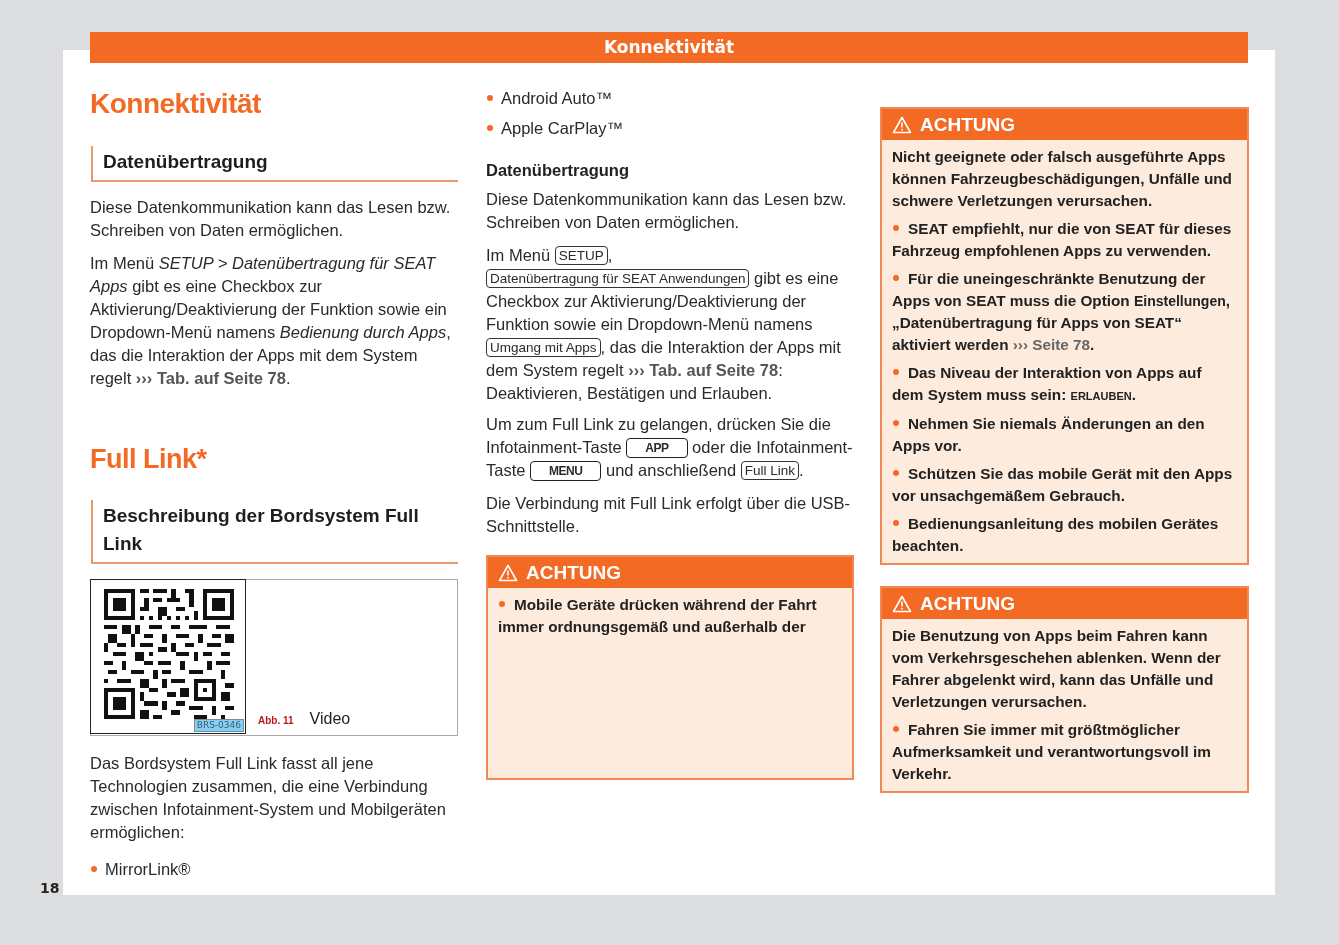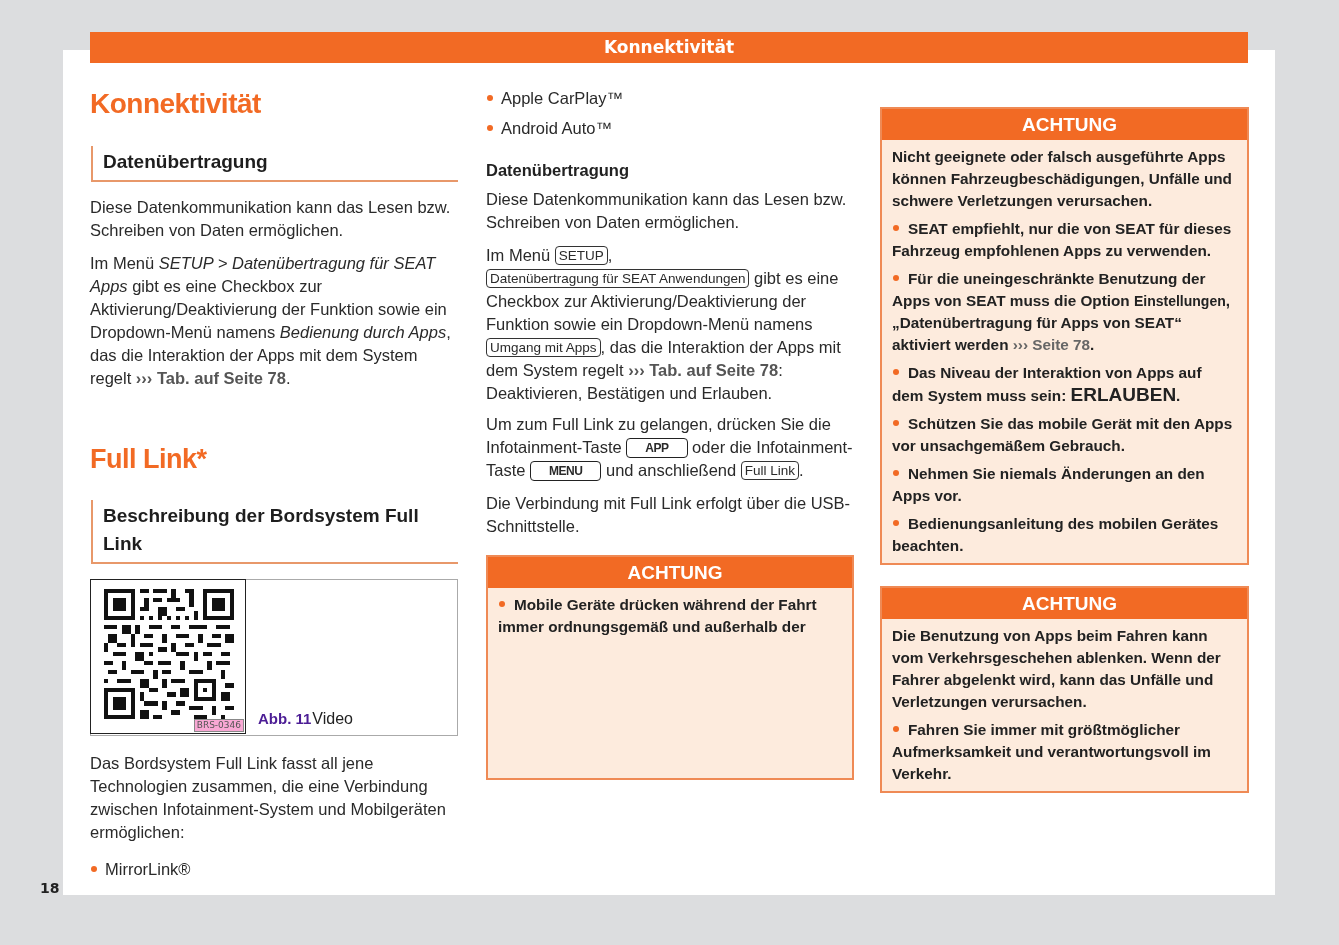--- a/index.html
+++ b/index.html
@@ -63,45 +63,45 @@
   .figure {
     position: absolute; left: 0; width: 368px; height: 157px; border: 1px solid #aaa;
   }
   .qr-box {
     position: absolute; left: 0; top: 0; width: 156px; height: 155px; border-right: 1px solid #444;
     border: 1px solid #222; margin: -1px;
   }
   .qr-code { position: absolute; left: 13px; top: 9px; width: 130px; height: 130px; }
   .qr-tag {
     position: absolute; right: 1px; bottom: 1px; border: 1px solid #888;
-    font-size: 9px; color: #555; padding: 0 2px; line-height: 11px; background: #f9a8d4;
+    font-size: 9px; color: #555; padding: 0 2px; line-height: 11px; background: #7dd3fc;
   }
   .fig-caption {
     position: absolute; left: 167px; top: 130px; font-size: 16px; font-family: "Liberation Sans", sans-serif;
   }
-  .fig-caption .abb { color: #4c1d95; font-weight: bold; margin-right: 1px; font-size: 15px; }
+  .fig-caption .abb { color: #b91c1c; font-weight: bold; margin-right: 16px; font-size: 10px; }
 
   .warn {
     border: 2px solid #ef8a55; background: #fdebdd;
     font-family: "Liberation Sans", sans-serif;
   }
   .warn-head {
     background: #f26a24; color: #fff; font-weight: bold; font-size: 19px;
-    height: 31px; line-height: 31px; padding-left: 10px; display: flex; align-items: center; flex-direction: column;
+    height: 31px; line-height: 31px; padding-left: 10px; display: flex; align-items: center;
   }
   .warn-head svg { margin-right: 8px; }
   .warn-body { padding: 6px 10px 6px 10px; font-weight: bold; font-size: 15.3px; line-height: 22px; color: #222; }
   .warn-body p { margin-bottom: 6px; }
   .warn-body .wb { position: relative; padding-left: 0; }
   .warn-body .wb .d {
     display: inline-block; width: 6px; height: 6px; border-radius: 50%; background: #f26a24;
     margin-right: 9px; vertical-align: 3px; margin-left: 1px;
   }
   .mono { font-family: Liberation Sans, sans-serif; font-size: 14px; }
-  .caps-small { font-size: 19px; }
+  .caps-small { font-size: 11px; }
   .seite { color: #666; font-weight: bold; }
 </style>
 </head>
 <body>
 
 <div class="page"></div>
 <div class="header-bar">Konnektivität</div>
 <div class="page-num">18</div>
 
 <div class="col col1">
@@ -224,22 +224,22 @@
   </div>
 
   <p class="body" style="margin-top:15px;">Das Bordsystem Full Link fasst all jene Technologien zusammen, die eine Verbindung zwischen Infotainment-System und Mobilgeräten ermöglichen:</p>
   <ul class="bullet-list" style="margin-top:10px;">
     <li><span class="dot"></span><span>MirrorLink®</span></li>
   </ul>
 </div>
 
 <div class="col col2">
   <ul class="bullet-list" style="margin-top:-3px;">
+    <li><span class="dot"></span><span>Android Auto™</span></li>
     <li><span class="dot"></span><span>Apple CarPlay™</span></li>
-    <li><span class="dot"></span><span>Android Auto™</span></li>
   </ul>
 
   <div class="h3" style="margin-top:18px;">Datenübertragung</div>
   <p class="body" style="margin-top:8px;">Diese Datenkommunikation kann das Lesen bzw. Schreiben von Daten ermöglichen.</p>
   <p class="body" style="margin-top:10px;">
     <span>Im Menü </span><span class="key">SETUP</span><span>,</span><br>
     <span class="key">Datenübertragung für SEAT Anwendungen</span><span> gibt es eine Checkbox zur Aktivierung/Deaktivierung der Funktion sowie ein Dropdown-Menü namens </span><span class="key">Umgang mit Apps</span><span>, das die Interaktion der Apps mit dem System regelt </span><span class="link">››› Tab. auf Seite 78</span><span>: Deaktivieren, Bestätigen und Erlauben.</span>
   </p>
 
   <p class="body" style="margin-top:8px;">
@@ -271,22 +271,22 @@
           <rect x="9.2" y="6.5" width="1.6" height="5" fill="#fff"></rect>
           <rect x="9.2" y="12.8" width="1.6" height="1.6" fill="#fff"></rect>
         </svg>
       <span>ACHTUNG</span>
     </div>
     <div class="warn-body">
       <p>Nicht geeignete oder falsch ausgeführte Apps können Fahrzeugbeschädigungen, Unfälle und schwere Verletzungen verursachen.</p>
       <p class="wb"><span class="d"></span><span>SEAT empfiehlt, nur die von SEAT für dieses Fahrzeug empfohlenen Apps zu verwenden.</span></p>
       <p class="wb"><span class="d"></span><span>Für die uneingeschränkte Benutzung der Apps von SEAT muss die Option </span><span class="mono">Einstellungen</span><span>, „Datenübertragung für Apps von SEAT“ aktiviert werden </span><span class="seite">››› Seite 78</span><span>.</span></p>
       <p class="wb"><span class="d"></span><span>Das Niveau der Interaktion von Apps auf dem System muss sein: </span><span class="caps-small">ERLAUBEN</span><span>.</span></p>
+      <p class="wb"><span class="d"></span><span>Nehmen Sie niemals Änderungen an den Apps vor.</span></p>
       <p class="wb"><span class="d"></span><span>Schützen Sie das mobile Gerät mit den Apps vor unsachgemäßem Gebrauch.</span></p>
-      <p class="wb"><span class="d"></span><span>Nehmen Sie niemals Änderungen an den Apps vor.</span></p>
       <p class="wb" style="margin-bottom:0;"><span class="d"></span><span>Bedienungsanleitung des mobilen Gerätes beachten.</span></p>
     </div>
   </div>
 
   <div class="warn" style="margin-top:21px;">
     <div class="warn-head">
       <svg width="20" height="18" viewBox="0 0 20 18">
           <path d="M10 1.5 L18.5 16.5 H1.5 Z" fill="none" stroke="#fff" stroke-width="1.6" stroke-linejoin="round"></path>
           <rect x="9.2" y="6.5" width="1.6" height="5" fill="#fff"></rect>
           <rect x="9.2" y="12.8" width="1.6" height="1.6" fill="#fff"></rect>

